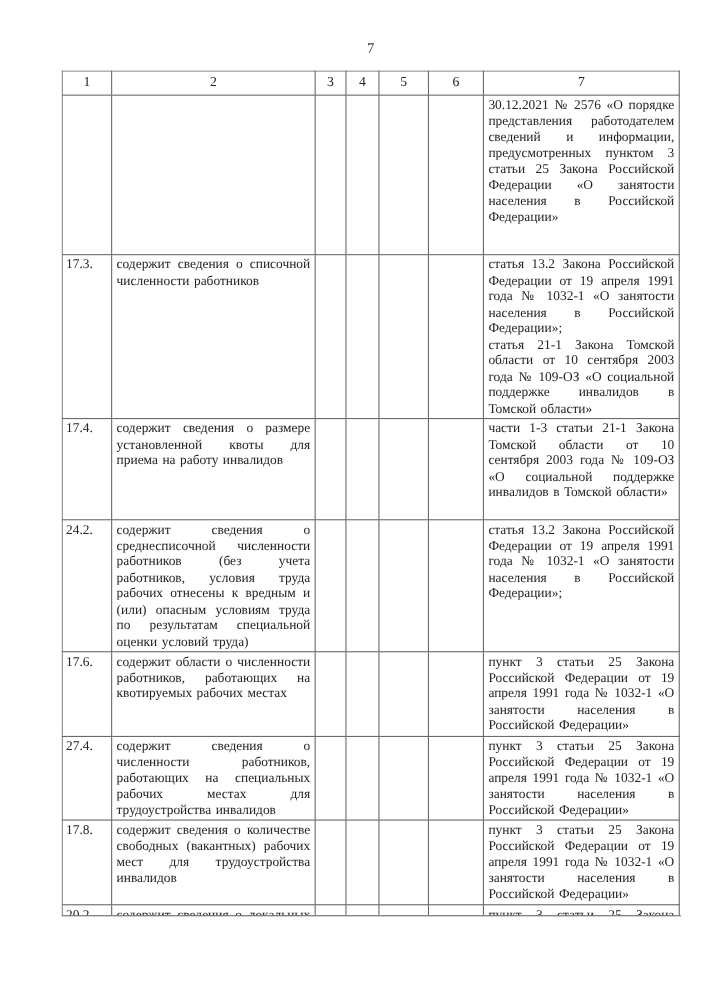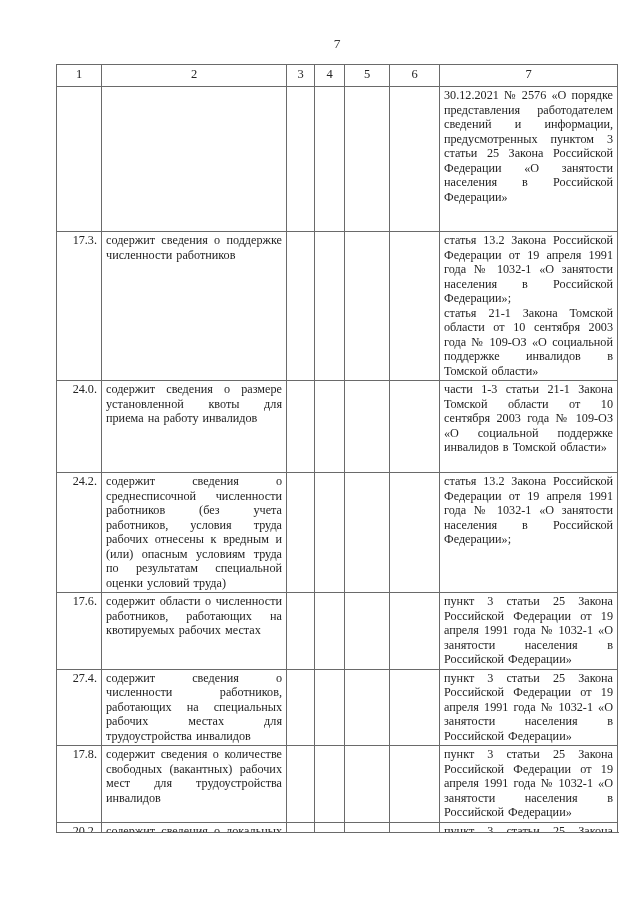--- a/index.html
+++ b/index.html
@@ -46,21 +46,21 @@
     line-height: 14.5px;
     word-spacing: 1px;
   }
   .doc-table td.hdr {
     text-align: center;
     padding: 2px 0 3px 0;
     font-size: 12.5px;
     line-height: 15px;
   }
   .doc-table td.num {
-    text-align: right;
+    text-align: left;
     padding-left: 3px;
   }
   .doc-table td.desc,
   .doc-table td.basis {
     text-align: justify;
     white-space: pre-line;
   }
 </style>
 </head>
 <body>
@@ -94,31 +94,31 @@
         <td class="desc"></td>
         <td></td>
         <td></td>
         <td></td>
         <td></td>
         <td class="basis">30.12.2021 № 2576 «О порядке представления работодателем сведений и информации, предусмотренных пунктом 3 статьи 25 Закона Российской Федерации «О занятости населения в Российской Федерации»</td>
       </tr>
 
       <tr style="height:146px">
         <td class="num">17.3.</td>
-        <td class="desc">содержит сведения о поддержке численности работников</td>
+        <td class="desc">содержит сведения о списочной численности работников</td>
         <td></td>
         <td></td>
         <td></td>
         <td></td>
         <td class="basis">статья 13.2 Закона Российской Федерации от 19 апреля 1991 года № 1032-1 «О занятости населения в Российской Федерации»;
 статья 21-1 Закона Томской области от 10 сентября 2003 года № 109-ОЗ «О социальной поддержке инвалидов в Томской области»</td>
       </tr>
 
       <tr style="height:92px">
-        <td class="num">24.0.</td>
+        <td class="num">17.4.</td>
         <td class="desc">содержит сведения о размере установленной квоты для приема на работу инвалидов</td>
         <td></td>
         <td></td>
         <td></td>
         <td></td>
         <td class="basis">части 1-3 статьи 21-1 Закона Томской области от 10 сентября 2003 года № 109-ОЗ «О социальной поддержке инвалидов в Томской области»</td>
       </tr>
 
       <tr style="height:116px">
         <td class="num">24.2.</td>

